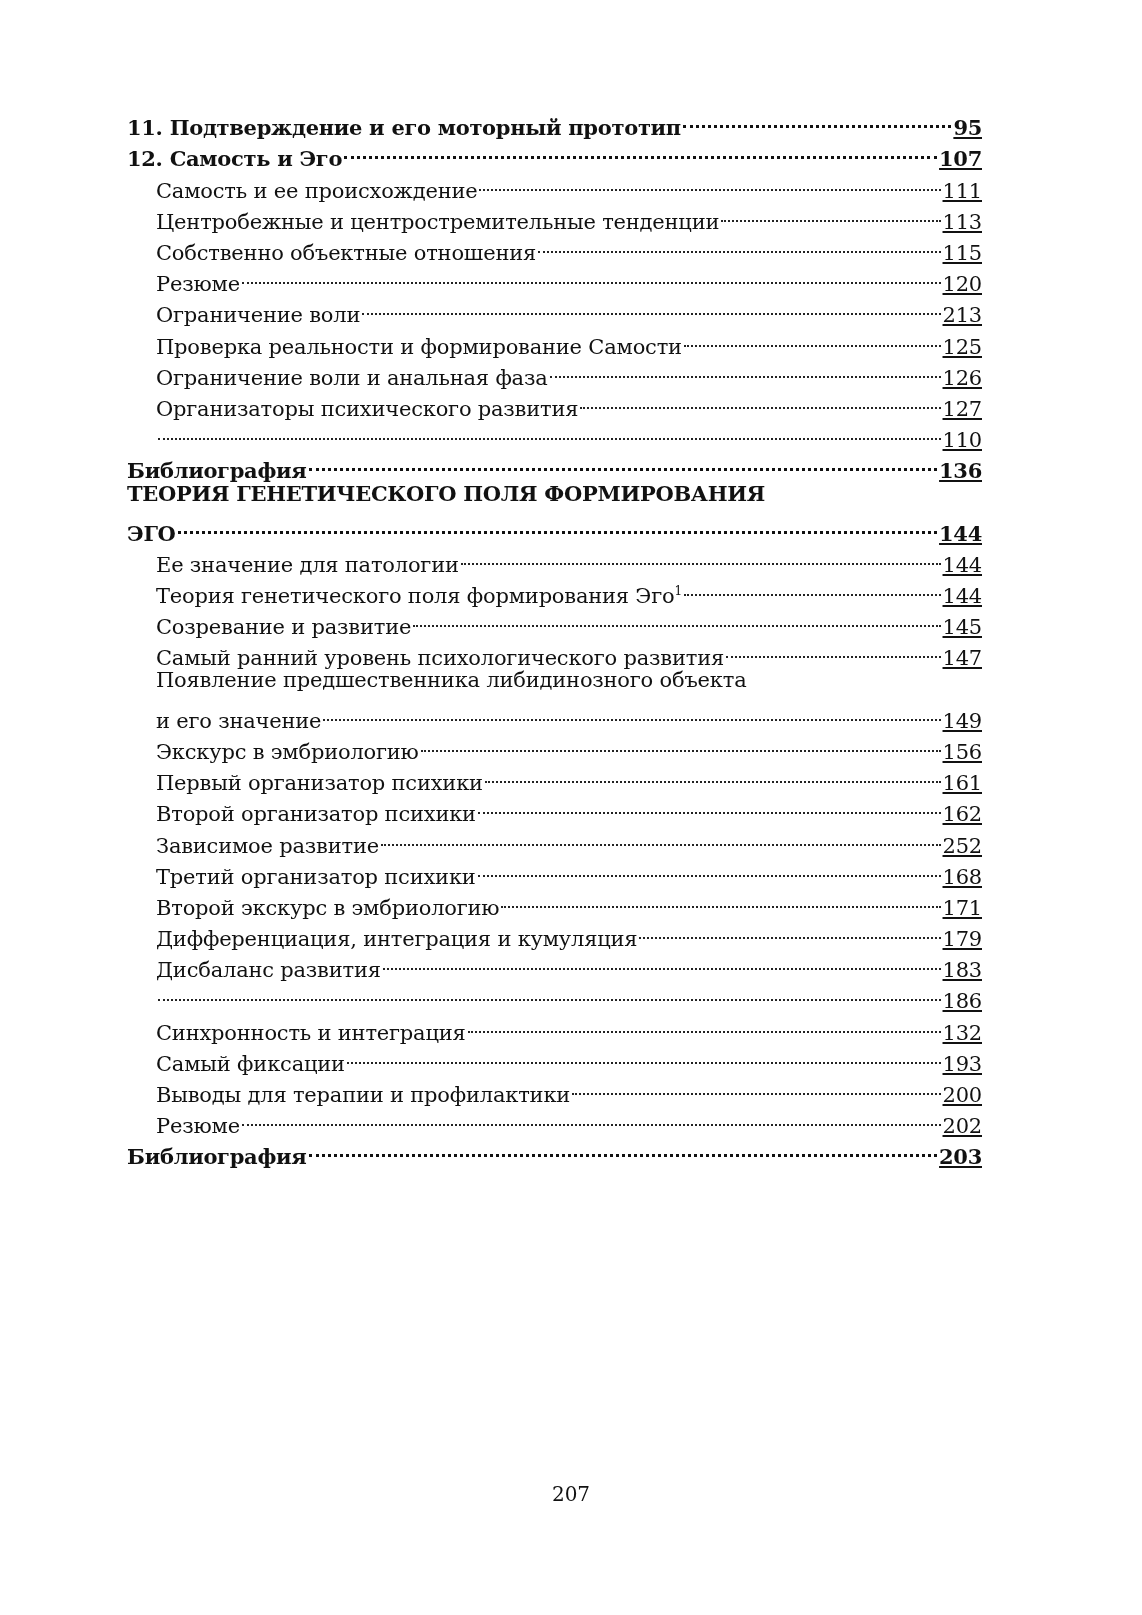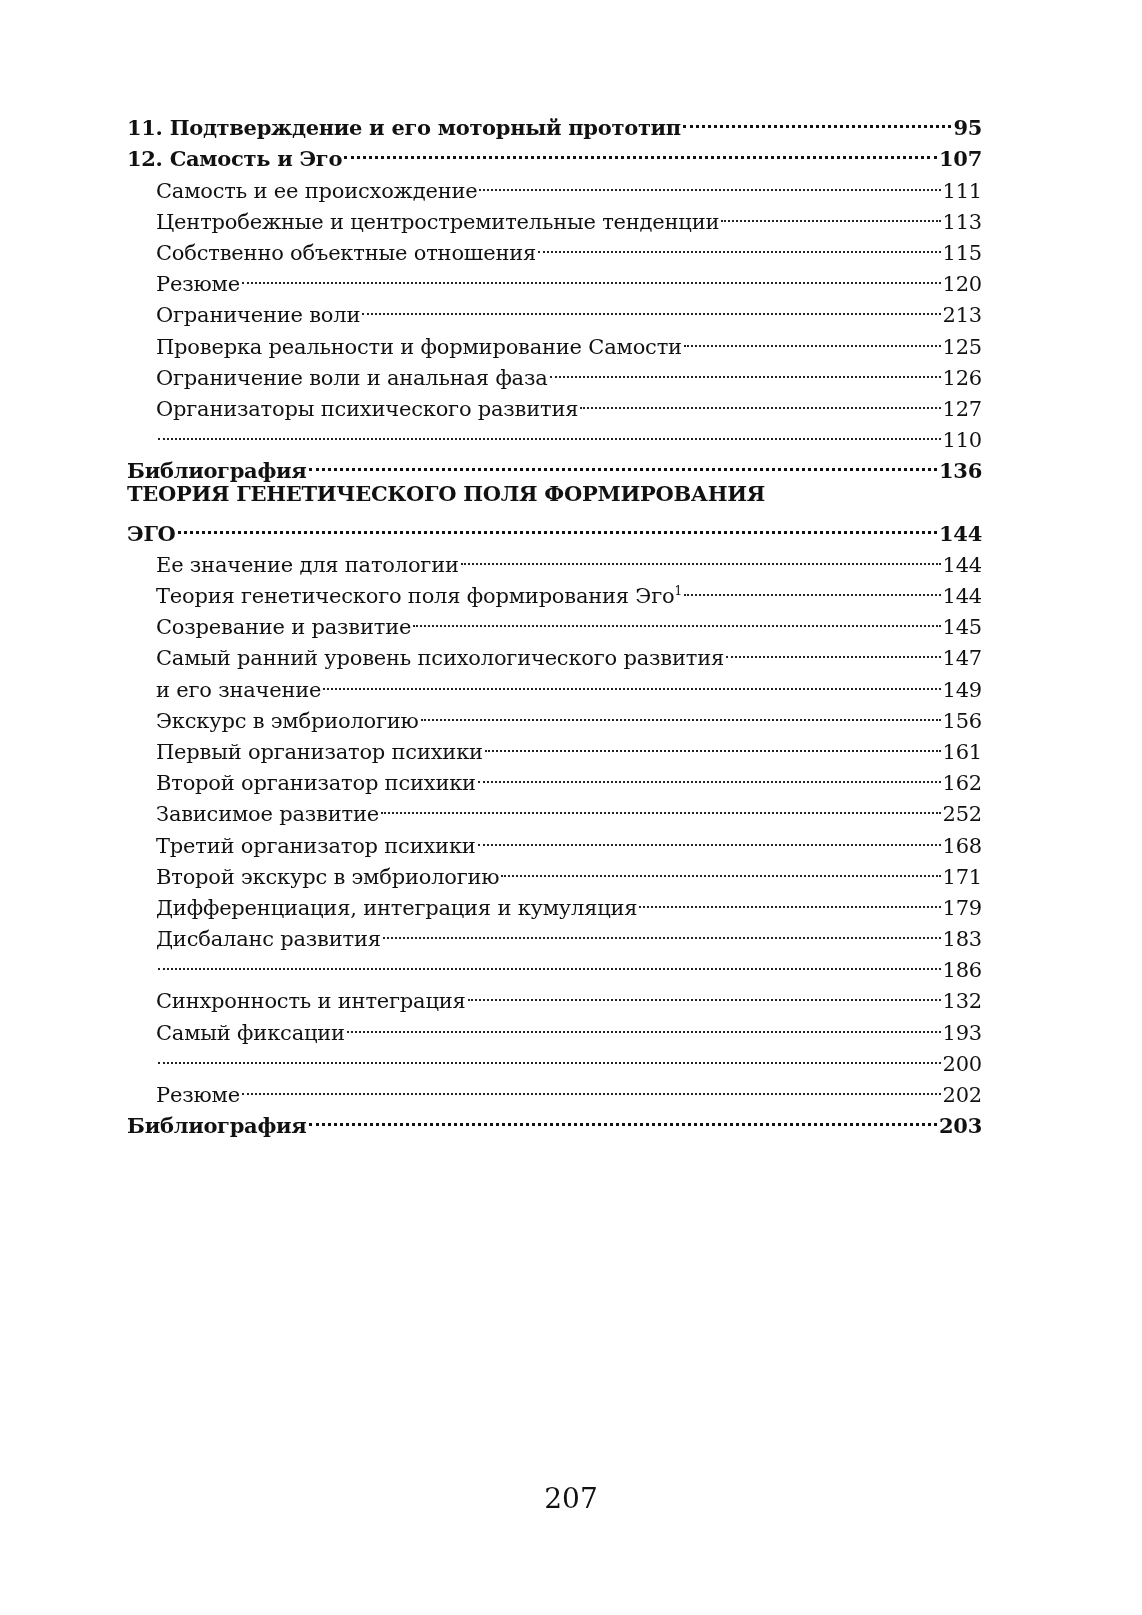--- a/index.html
+++ b/index.html
@@ -62,33 +62,34 @@
     bottom: 7px;
     border-bottom: 2px dotted #222;
   }
   .row.bold .dots::before {
     border-bottom: 3px dotted #111;
     bottom: 7px;
   }
   .row .page-num {
     flex: 0 0 auto;
     text-align: left;
+    text-decoration: underline;
   }
   sup.fn {
     font-size: 12px;
     vertical-align: super;
     line-height: 0;
   }
   .footer-num {
     position: absolute;
     left: 0;
     width: 1142px;
     top: 1482px;
     text-align: center;
-    font-size: 28px;
+    font-size: 20px;
   }
 </style>
 </head>
 <body>
 
 <div class="page">
   <div class="toc">
 
     <div class="row bold">
       <span class="title">11. Подтверждение и его моторный прототип</span>
@@ -189,20 +190,24 @@
       <span class="dots"></span>
       <span class="page-num">145</span>
     </div>
 
     <div class="row sub">
       <span class="title">Самый ранний уровень психологического развития</span>
       <span class="dots"></span>
       <span class="page-num">147</span>
     </div>
 
+    <div class="row sub heading-only">
+      <span class="title">Появление предшественника либидинозного объекта</span>
+
+    </div>
 
     <div class="row sub">
       <span class="title">и его значение</span>
       <span class="dots"></span>
       <span class="page-num">149</span>
     </div>
 
     <div class="row sub">
       <span class="title">Экскурс в эмбриологию</span>
       <span class="dots"></span>
@@ -262,20 +267,21 @@
       <span class="page-num">132</span>
     </div>
 
     <div class="row sub">
       <span class="title">Самый фиксации</span>
       <span class="dots"></span>
       <span class="page-num">193</span>
     </div>
 
     <div class="row sub">
+      <span class="title">Выводы для терапии и профилактики</span>
       <span class="dots"></span>
       <span class="page-num">200</span>
     </div>
 
     <div class="row sub">
       <span class="title">Резюме</span>
       <span class="dots"></span>
       <span class="page-num">202</span>
     </div>
 

